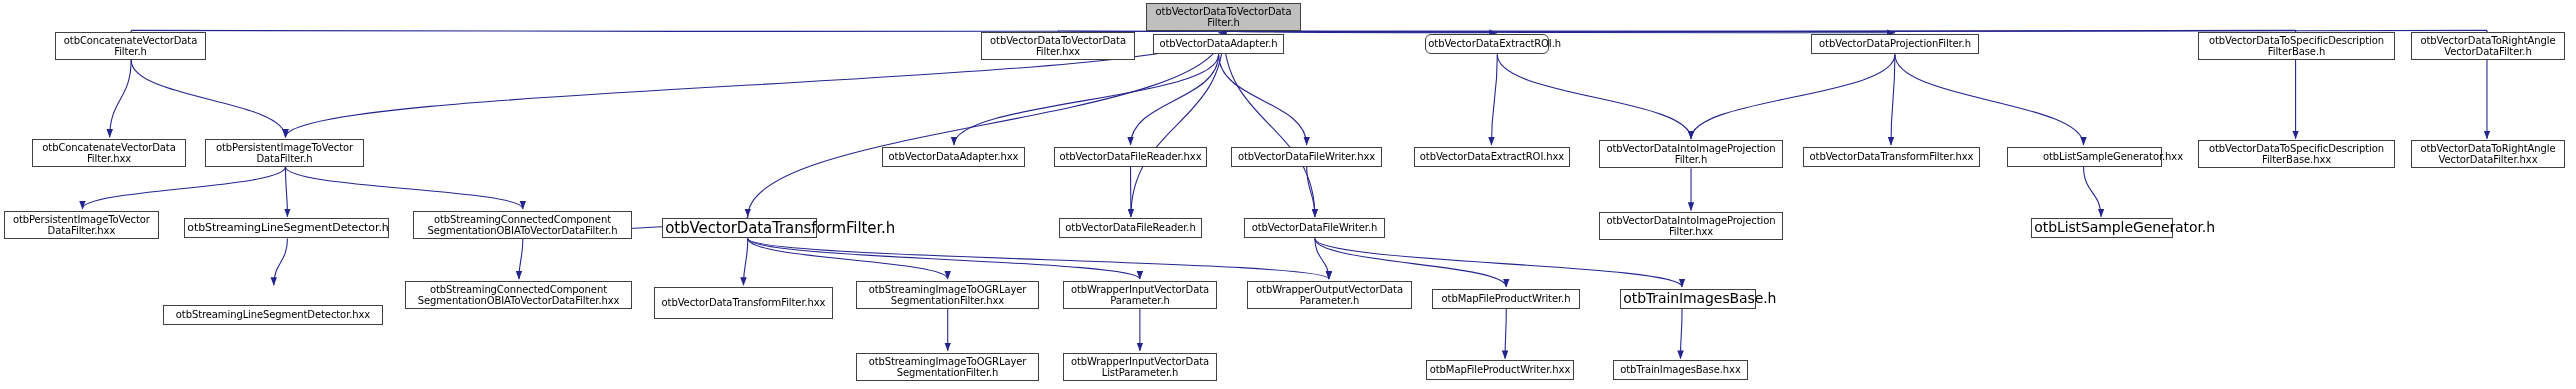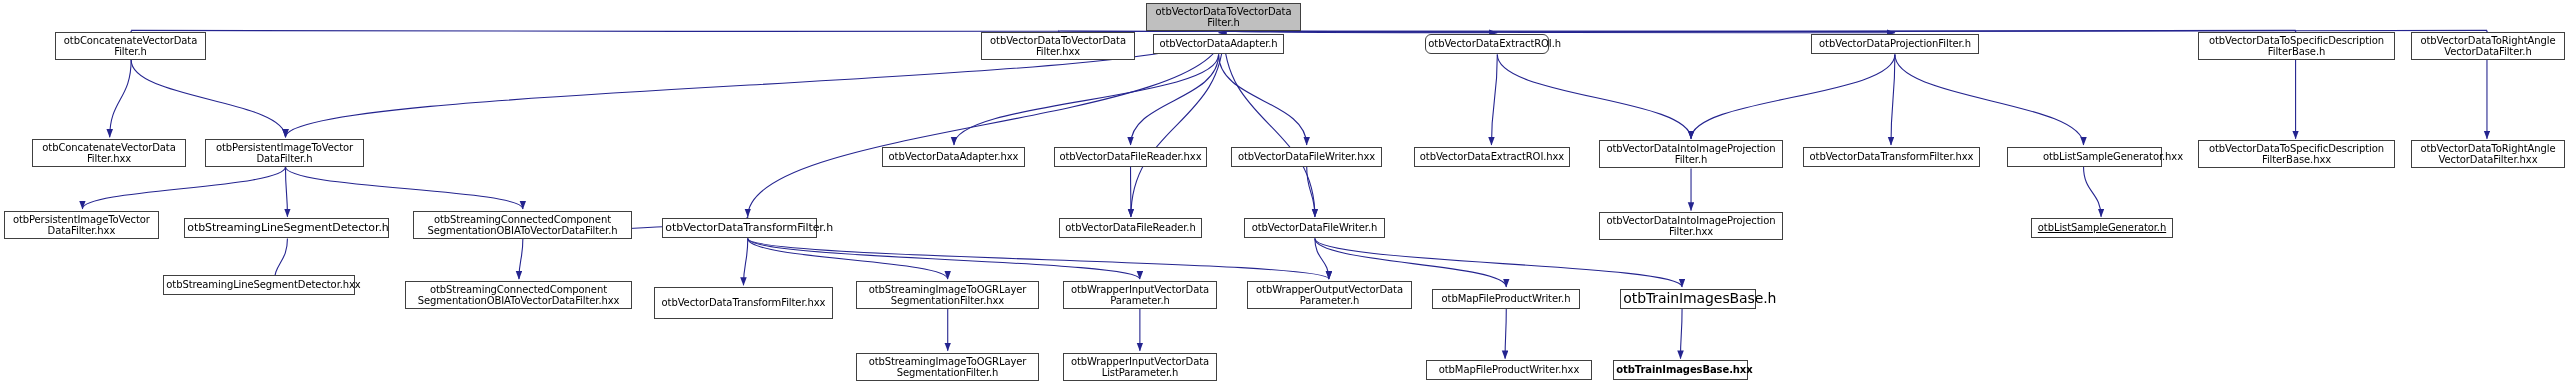--- a/index.html
+++ b/index.html
@@ -133,39 +133,39 @@
       <div class="node" style="left: 2007px; top: 147px; width: 155px; height: 20px; font-size: 10px; padding-left: 35px;"><span class="lbl">otbListSampleGenerator.hxx</span></div>
       <div class="node" style="left: 2198px; top: 140px; width: 197px; height: 28px; font-size: 10px;"><span class="lbl">otbVectorDataToSpecificDescription
 FilterBase.hxx</span></div>
       <div class="node" style="left: 2411px; top: 140px; width: 154px; height: 28px; font-size: 10px;"><span class="lbl">otbVectorDataToRightAngle
 VectorDataFilter.hxx</span></div>
       <div class="node" style="left: 3.9px; top: 211px; width: 155px; height: 28px; font-size: 10px;"><span class="lbl">otbPersistentImageToVector
 DataFilter.hxx</span></div>
       <div class="node" style="left: 184px; top: 218px; width: 205px; height: 20px; font-size: 11px;"><span class="lbl">otbStreamingLineSegmentDetector.h</span></div>
       <div class="node" style="left: 413px; top: 211px; width: 219px; height: 28px; font-size: 10px;"><span class="lbl">otbStreamingConnectedComponent
 SegmentationOBIAToVectorDataFilter.h</span></div>
-      <div class="node" style="left: 662px; top: 218px; width: 155px; height: 20px; font-size: 11px;"><span class="lbl">otbVectorDataTransformFilter.h</span></div>
+      <div class="node" style="left: 662px; top: 218px; width: 155px; height: 20px; font-size: 15px;"><span class="lbl">otbVectorDataTransformFilter.h</span></div>
       <div class="node" style="left: 1059px; top: 218px; width: 143px; height: 20px; font-size: 10px;"><span class="lbl">otbVectorDataFileReader.h</span></div>
       <div class="node" style="left: 1244px; top: 218px; width: 141px; height: 20px; font-size: 10px;"><span class="lbl">otbVectorDataFileWriter.h</span></div>
       <div class="node" style="left: 1599px; top: 212px; width: 184px; height: 28px; font-size: 10px;"><span class="lbl">otbVectorDataIntoImageProjection
 Filter.hxx</span></div>
-      <div class="node" style="left: 2031px; top: 218px; width: 142px; height: 20px; font-size: 10px; text-decoration: underline;"><span class="lbl">otbListSampleGenerator.h</span></div>
-      <div class="node" style="left: 163px; top: 275px; width: 192px; height: 20px; font-size: 10px;"><span class="lbl">otbStreamingLineSegmentDetector.hxx</span></div>
+      <div class="node" style="left: 2031px; top: 218px; width: 142px; height: 20px; font-size: 14px;"><span class="lbl">otbListSampleGenerator.h</span></div>
+      <div class="node" style="left: 163px; top: 305px; width: 220px; height: 20px; font-size: 10px;"><span class="lbl">otbStreamingLineSegmentDetector.hxx</span></div>
       <div class="node" style="left: 405px; top: 281px; width: 227px; height: 28px; font-size: 10px;"><span class="lbl">otbStreamingConnectedComponent
 SegmentationOBIAToVectorDataFilter.hxx</span></div>
       <div class="node" style="left: 654px; top: 287px; width: 179px; height: 32px; font-size: 10px;"><span class="lbl">otbVectorDataTransformFilter.hxx</span></div>
       <div class="node" style="left: 856px; top: 281px; width: 183px; height: 28px; font-size: 10px;"><span class="lbl">otbStreamingImageToOGRLayer
 SegmentationFilter.hxx</span></div>
       <div class="node" style="left: 1063px; top: 281px; width: 154px; height: 28px; font-size: 10px;"><span class="lbl">otbWrapperInputVectorData
 Parameter.h</span></div>
       <div class="node" style="left: 1247px; top: 281px; width: 165px; height: 28px; font-size: 10px;"><span class="lbl">otbWrapperOutputVectorData
 Parameter.h</span></div>
       <div class="node" style="left: 1432px; top: 289px; width: 148px; height: 20px; font-size: 10px;"><span class="lbl">otbMapFileProductWriter.h</span></div>
       <div class="node" style="left: 1620px; top: 289px; width: 136px; height: 20px; font-size: 14px;"><span class="lbl">otbTrainImagesBase.h</span></div>
       <div class="node" style="left: 856px; top: 353px; width: 183px; height: 28px; font-size: 10px;"><span class="lbl">otbStreamingImageToOGRLayer
 SegmentationFilter.h</span></div>
       <div class="node" style="left: 1063px; top: 353px; width: 154px; height: 28px; font-size: 10px;"><span class="lbl">otbWrapperInputVectorData
 ListParameter.h</span></div>
-      <div class="node" style="left: 1426px; top: 360px; width: 166px; height: 20px; font-size: 10px;"><span class="lbl">otbMapFileProductWriter.hxx</span></div>
-      <div class="node" style="left: 1613px; top: 360px; width: 135px; height: 20px; font-size: 10px; font-weight: bold;"><span class="lbl">otbTrainImagesBase.hxx</span></div>
+      <div class="node" style="left: 1426px; top: 360px; width: 148px; height: 20px; font-size: 10px;"><span class="lbl">otbMapFileProductWriter.hxx</span></div>
+      <div class="node" style="left: 1613px; top: 360px; width: 135px; height: 20px; font-size: 10px;"><span class="lbl">otbTrainImagesBase.hxx</span></div>
     </div>
 </div>
 
 
 </body></html>

